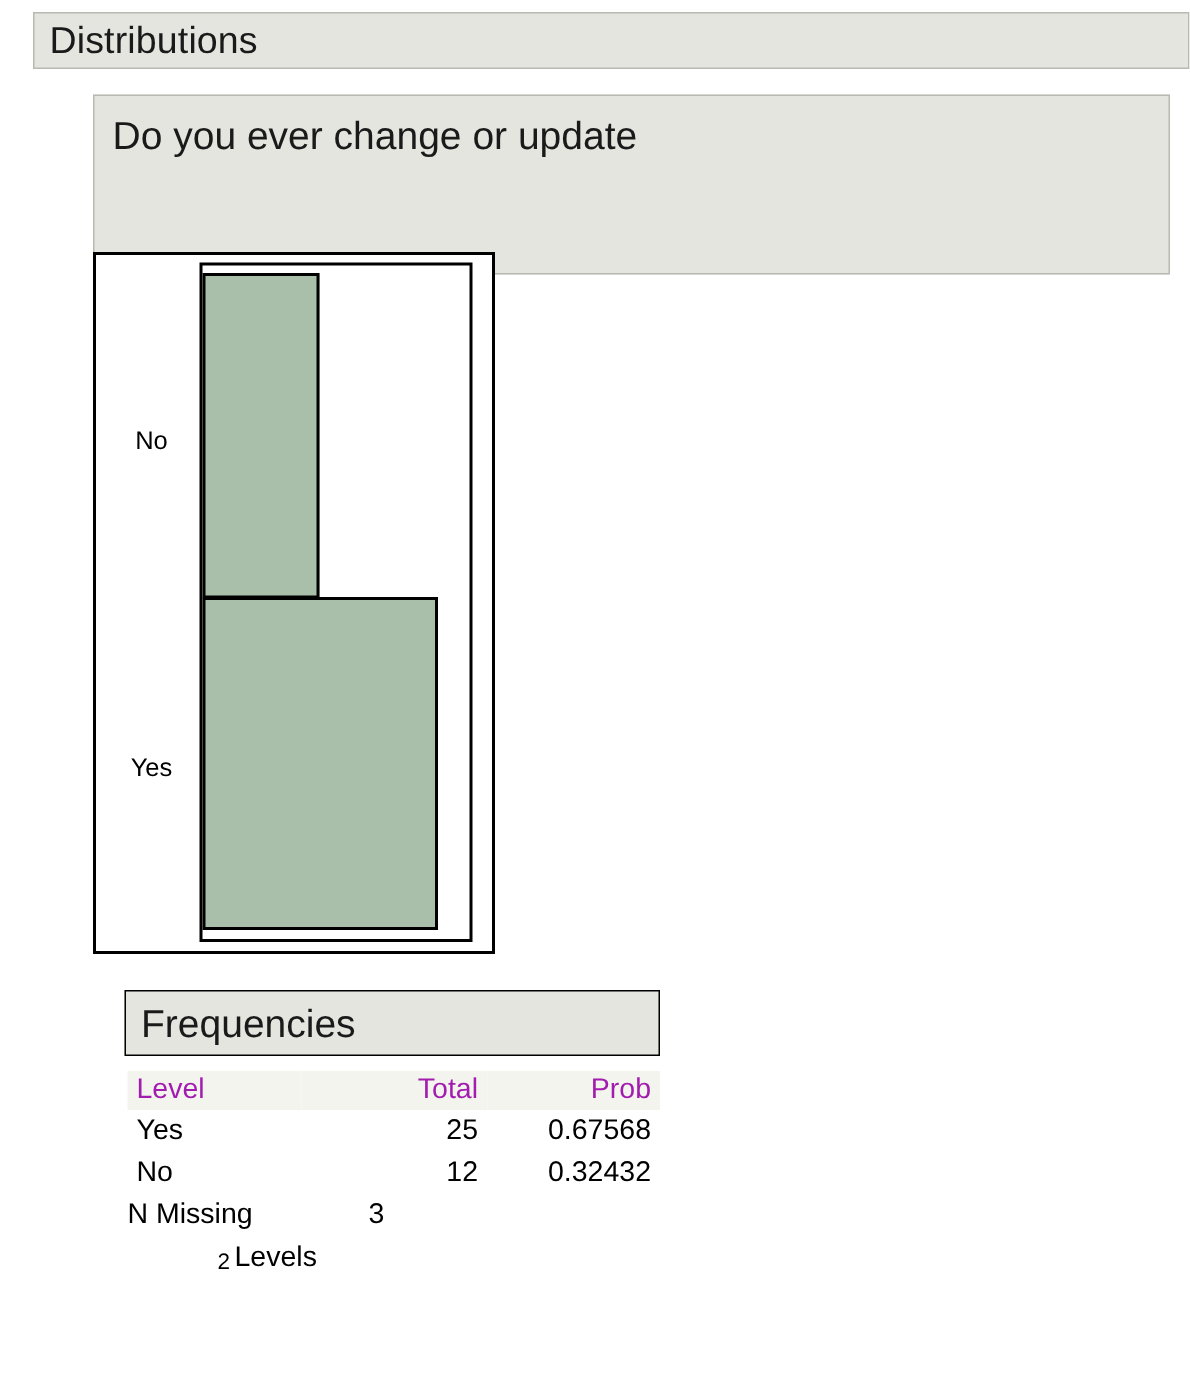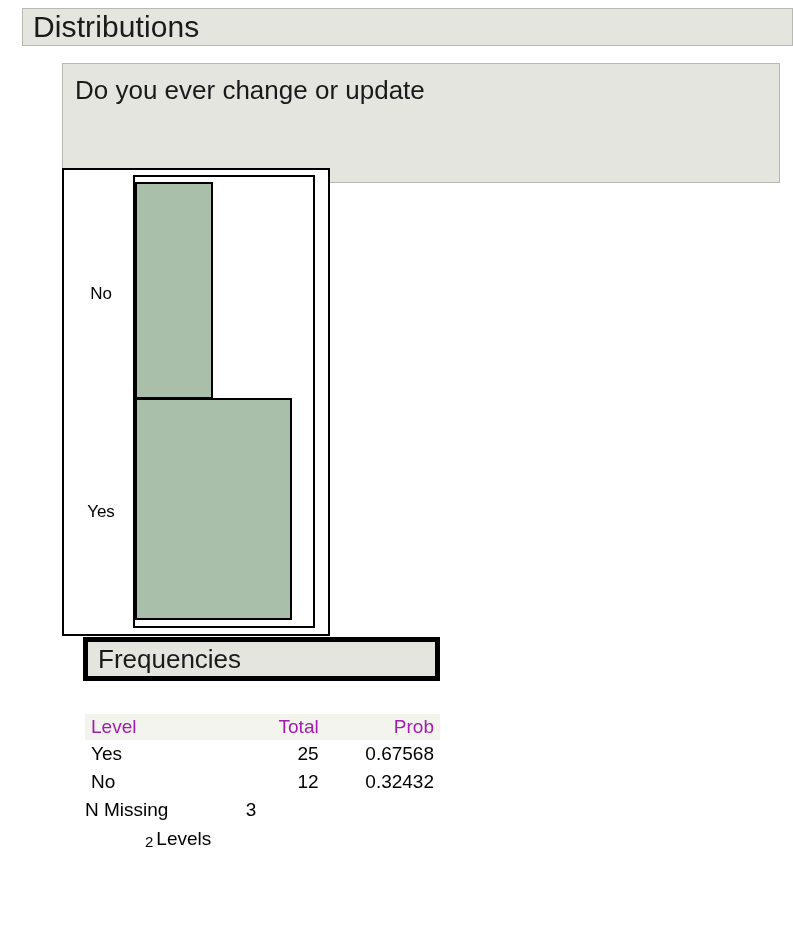--- a/index.html
+++ b/index.html
@@ -23,21 +23,21 @@
     top: 8px;
     width: 771px;
     height: 38px;
     background: #e3e5de;
     border: 1px solid #b8bab2;
     box-sizing: border-box;
     display: flex;
     align-items: center;
   }
   .report-header-text {
-    font-size: 30px;
+    font-size: 25px;
     color: #1a1a1a;
     padding-left: 10px;
     letter-spacing: 0.1px;
     line-height: 1;
   }
 
   
   .variable-panel {
     position: absolute;
     left: 62px;
@@ -110,25 +110,25 @@
   .axis-label-yes {
     left: 73px;
     top: 503px;
     width: 56px;
   }
 
   
   .freq-header {
     position: absolute;
     left: 83px;
-    top: 637px;
+    top: 660px;
     width: 357px;
     height: 44px;
     background: #e3e5de;
-    border: 5px solid #000000;
+    border: 1px solid #000000;
     box-sizing: border-box;
     display: flex;
     align-items: center;
   }
   .freq-header-text {
     font-size: 26px;
     color: #1a1a1a;
     padding-left: 10px;
     line-height: 1;
   }

